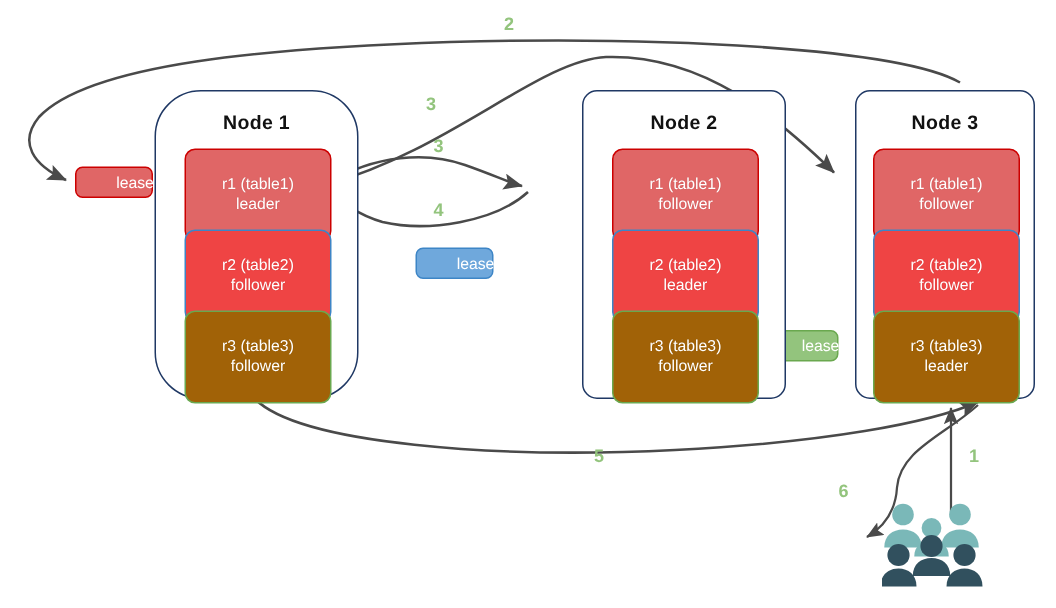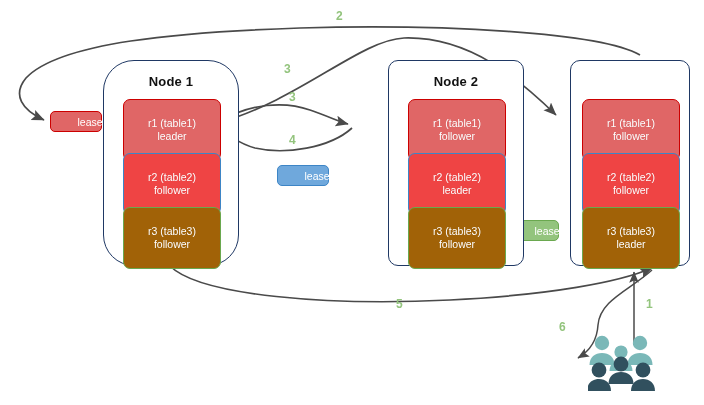--- a/index.html
+++ b/index.html
@@ -162,20 +162,21 @@
       <span class="r-line">r2 (table2)</span>
       <span class="r-line">leader</span>
     </div>
     <div class="replica rep-green" style="top:146px;">
       <span class="r-line">r3 (table3)</span>
       <span class="r-line">follower</span>
     </div>
   </div>
 
   <div class="node-box" style="left:570px; top:60px; width:120px; height:206px;">
+    <div class="node-title">Node 3</div>
     <div class="replica rep-red" style="top:38px; left:11px;">
       <span class="r-line">r1 (table1)</span>
       <span class="r-line">follower</span>
     </div>
     <div class="replica rep-blue" style="top:92px; left:11px;">
       <span class="r-line">r2 (table2)</span>
       <span class="r-line">follower</span>
     </div>
     <div class="replica rep-green" style="top:146px; left:11px;">
       <span class="r-line">r3 (table3)</span>

